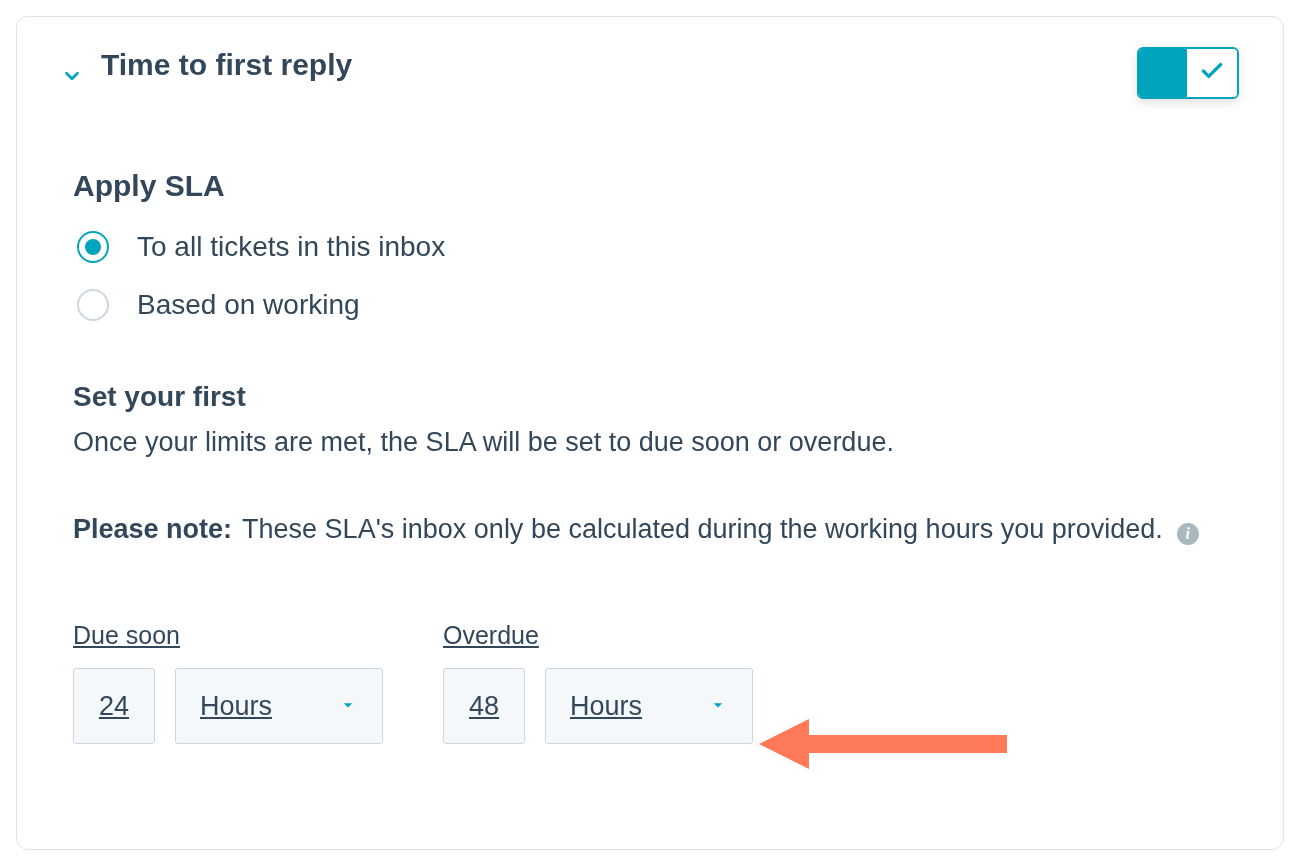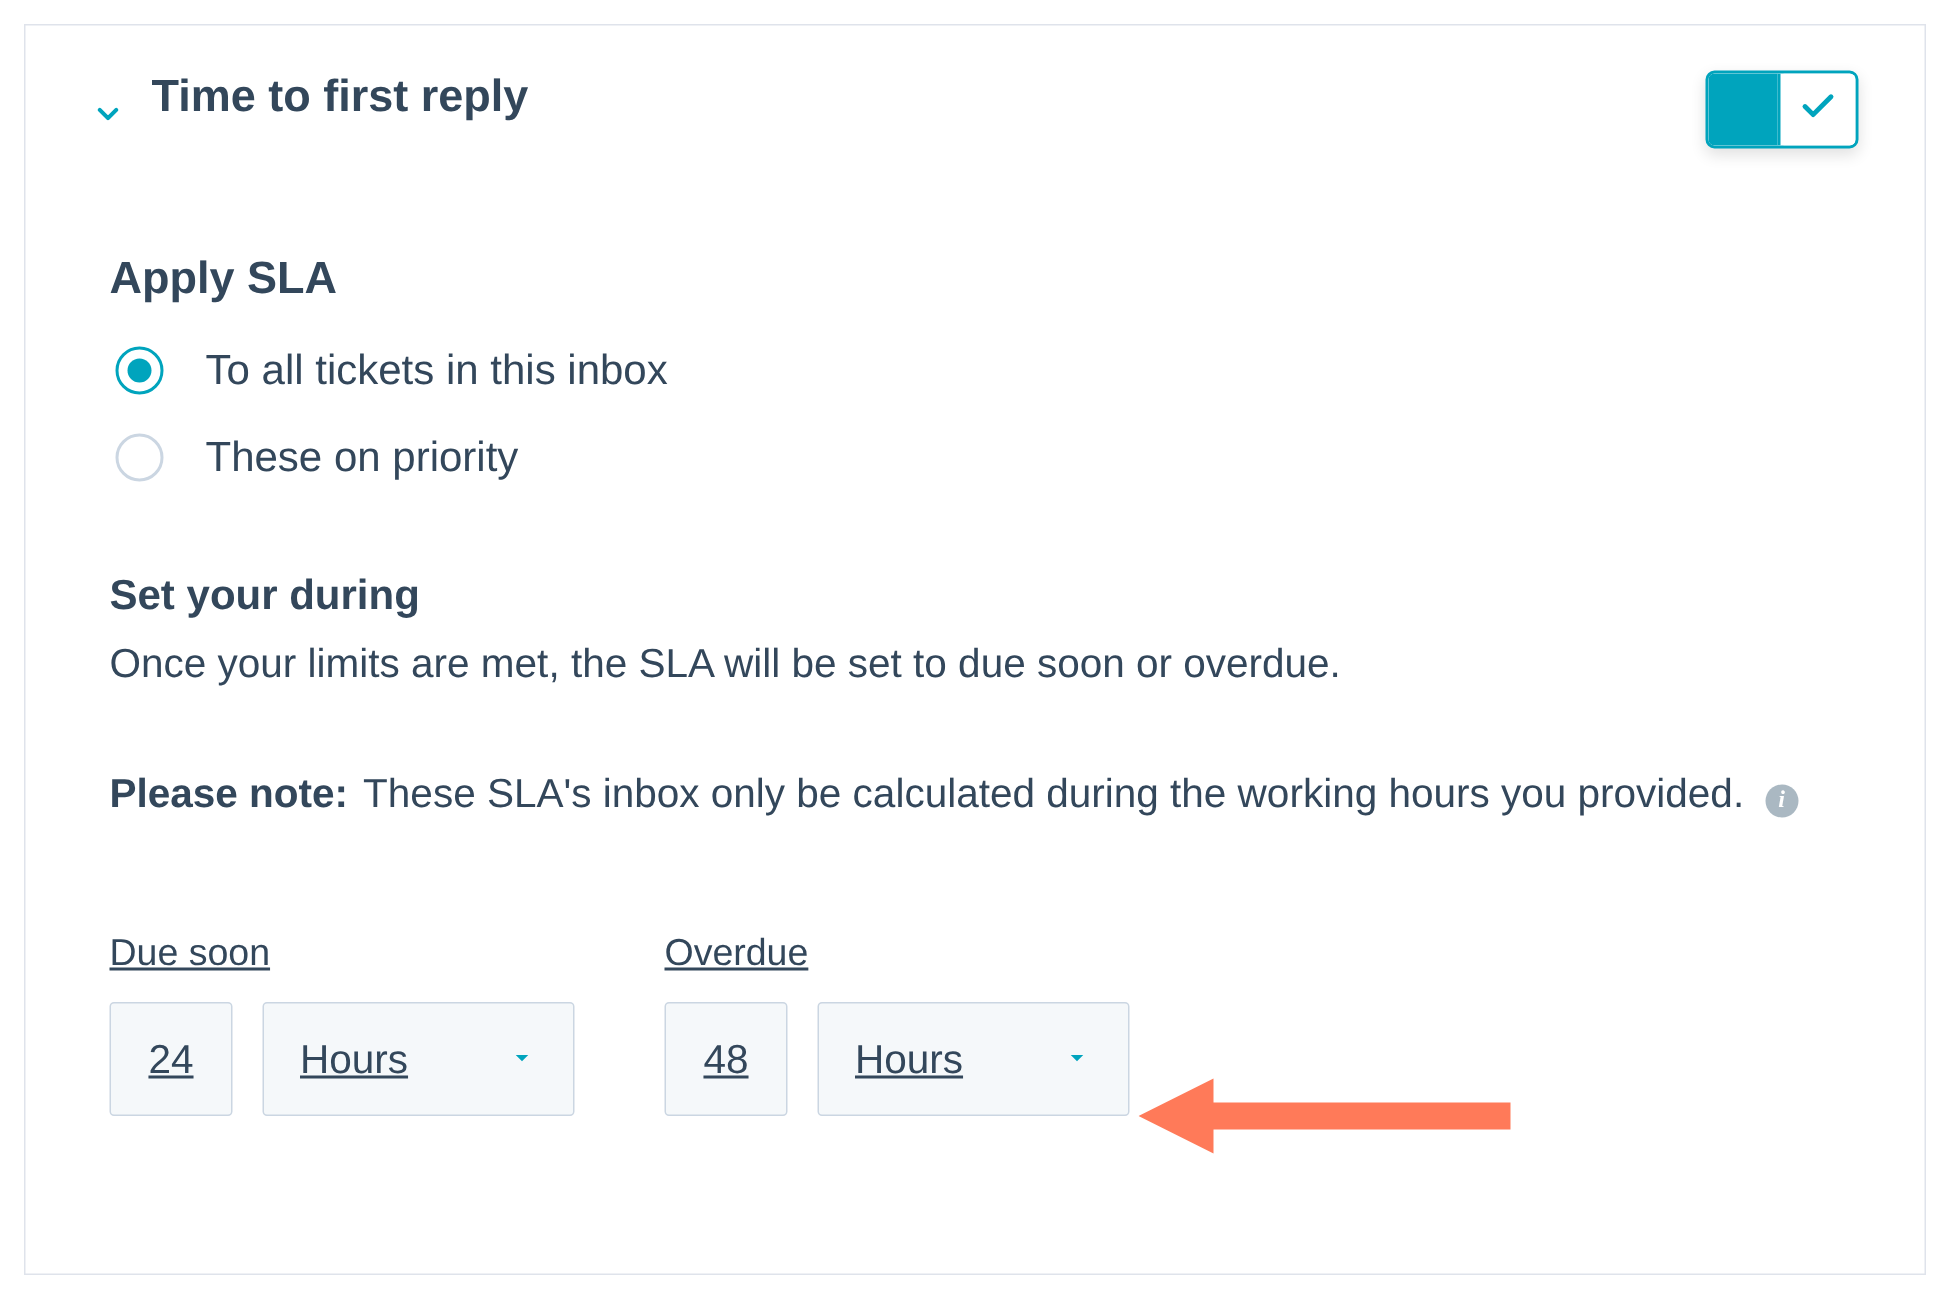--- a/index.html
+++ b/index.html
@@ -18,21 +18,21 @@
     height:866px;
     font-family:"Avenir Next","Helvetica Neue",Arial,sans-serif;
     color:var(--navy);
     background:#fff;
   }
   .panel{
     position:absolute;
     left:16px; top:16px;
     width:1268px; height:834px;
     border:1px solid #dfe3eb;
-    border-radius:0;
+    border-radius:12px;
     background:#fff;
     padding:30px 44px 40px 44px;
   }
   
   .header-row{
     display:flex;
     align-items:flex-start;
     gap:18px;
   }
   .chevron{
@@ -155,24 +155,24 @@
 
   <div class="body">
     <h3 class="sec-head">Apply SLA</h3>
 
     <div class="radio-row">
       <span class="radio selected"></span>
       <span class="radio-label">To all tickets in this inbox</span>
     </div>
     <div class="radio-row">
       <span class="radio"></span>
-      <span class="radio-label">These on priority</span>
-    </div>
-
-    <h3 class="sec2-head">Set your during</h3>
+      <span class="radio-label">Based on working</span>
+    </div>
+
+    <h3 class="sec2-head">Set your first</h3>
     <p class="sec2-desc">Once your limits are met, the SLA will be set to due soon or overdue.</p>
 
     <p class="note">
       <span class="b">Please note:</span>
       <span>These SLA's inbox only be calculated during the working hours you provided.</span>
       <span class="info-icon">i</span>
     </p>
 
     <div class="limits">
       <div class="group">

